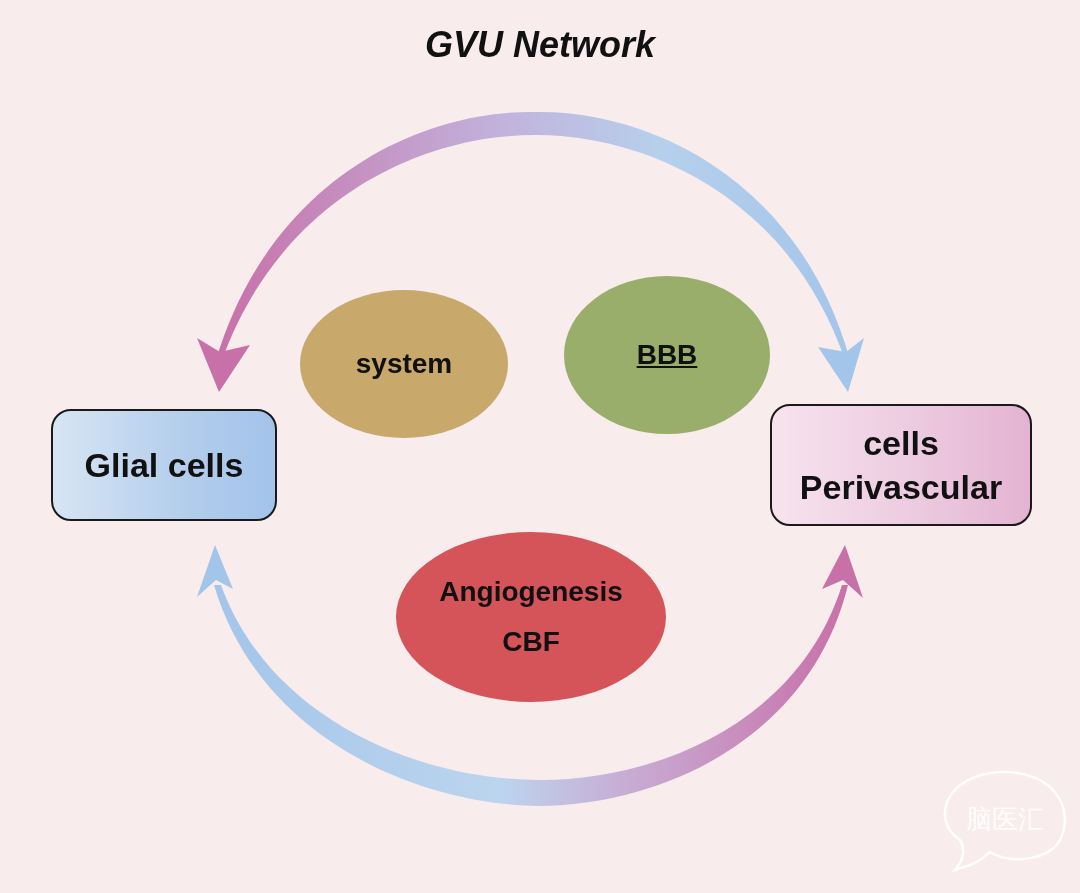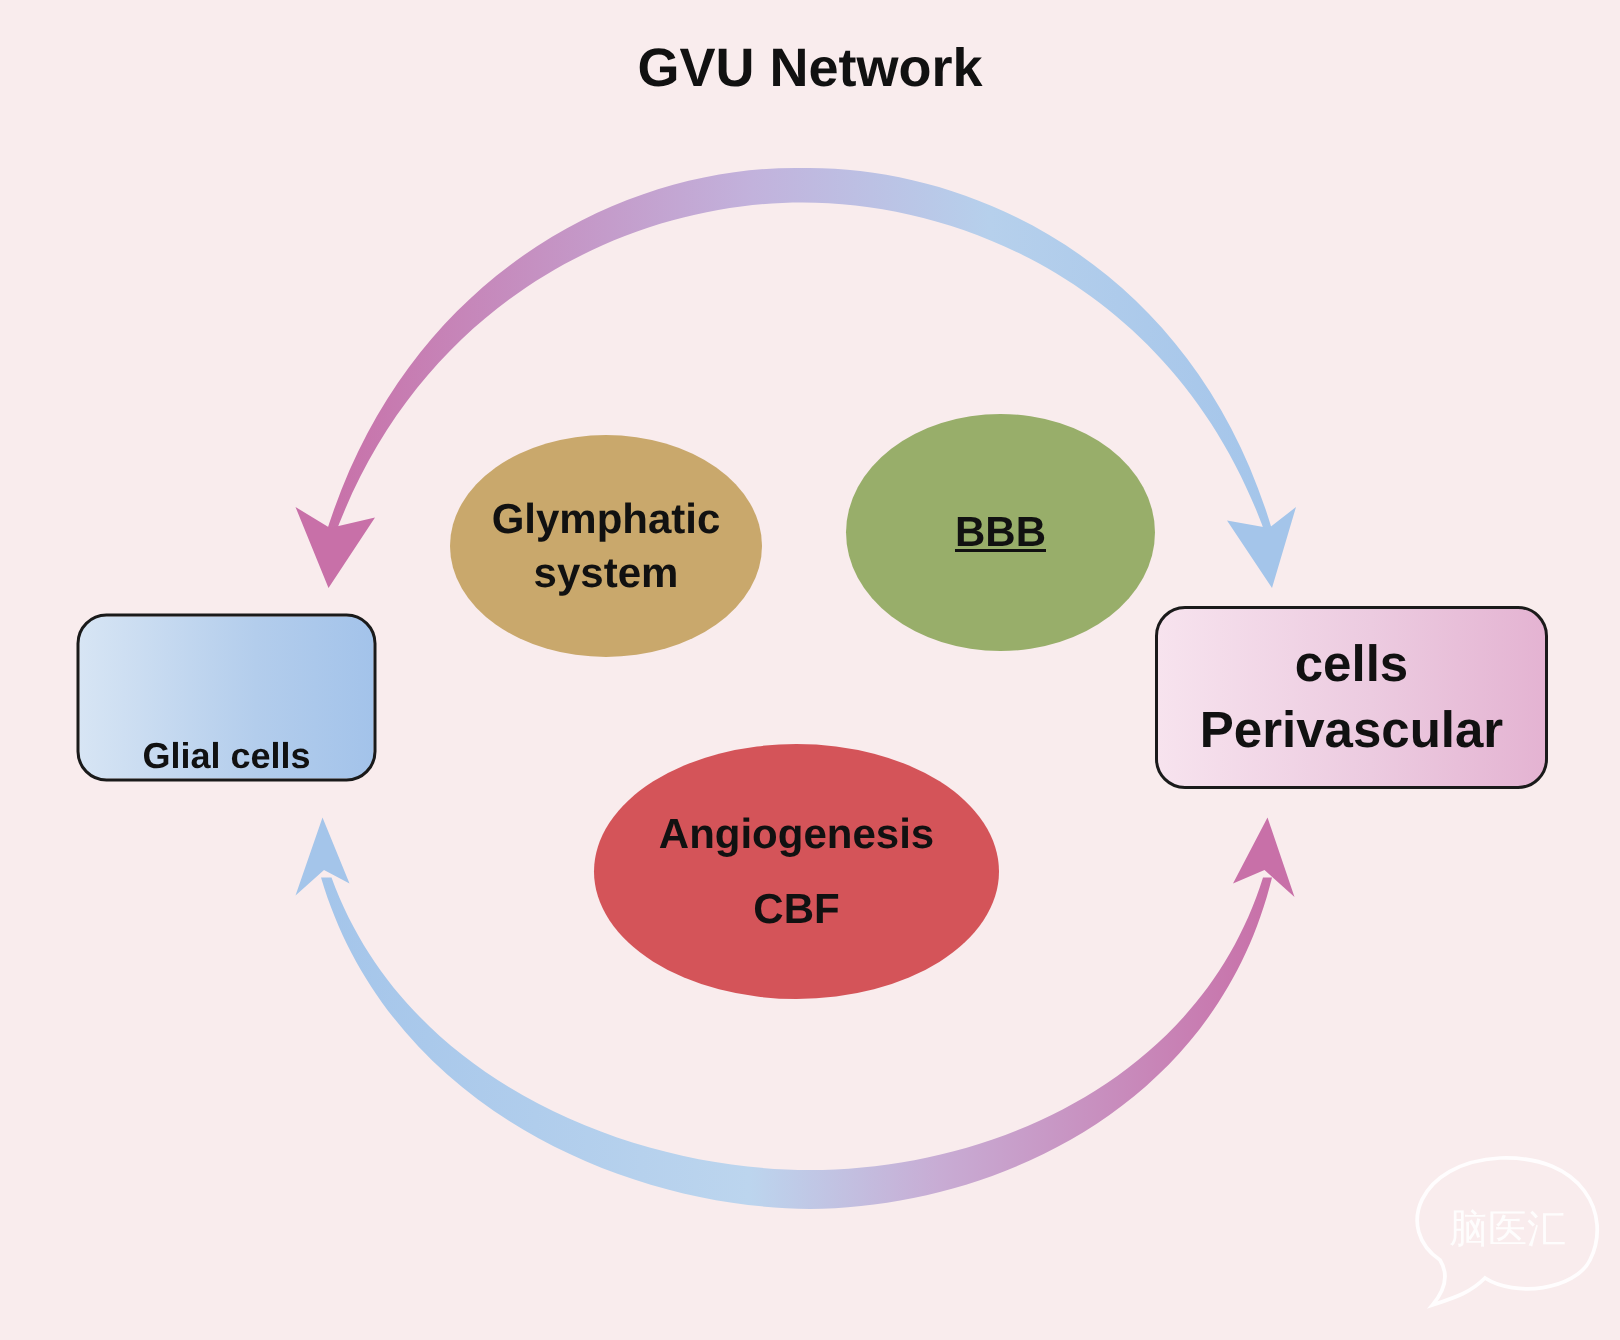--- a/index.html
+++ b/index.html
@@ -3,55 +3,54 @@
   <meta charset="utf-8">
   <style>
     html, body { margin: 0; padding: 0; }
     body {
       width: 1080px; height: 893px; position: relative; overflow: hidden;
       background: #f9eced;
       font-family: "Liberation Sans", "DejaVu Sans", sans-serif;
     }
     .title {
       position: absolute; left: 0; width: 1080px; top: 24px;
-      text-align: center; font-weight: bold; font-size: 36px; color: #111;
+      text-align: center; font-weight: bold; font-size: 36px; color: #111; font-style: italic;
     }
     svg.arrows { position: absolute; left: 0; top: 0; }
     .box {
       position: absolute; box-sizing: border-box;
       border: 2px solid #1a1a1a; border-radius: 20px;
       display: flex; align-items: center; justify-content: center;
       text-align: center; font-weight: bold; color: #111;
     }
     .box-glial {
-      left: 51px; top: 409px; width: 200px; height: 112px;
+      left: 51px; top: 409px; width: 226px; height: 112px;
       background: linear-gradient(90deg, #d7e5f4 0%, #b3cdec 60%, #a3c3ea 100%);
-      font-size: 24px;
-      align-items: flex-end;
+      font-size: 34px;
     }
     .box-peri {
       left: 770px; top: 404px; width: 262px; height: 122px;
       background: linear-gradient(90deg, #f7e3ee 0%, #eccbe0 55%, #e4b3d2 100%);
       font-size: 34px; line-height: 44px;
     }
     .ellipse {
       position: absolute; border-radius: 50%;
       display: flex; align-items: center; justify-content: center;
       text-align: center; font-weight: bold; color: #111;
     }
     .ell-glym {
       left: 300px; top: 290px; width: 208px; height: 148px;
       background: #c9a86c; font-size: 28px; line-height: 36px;
     }
     .ell-bbb {
       left: 564px; top: 276px; width: 206px; height: 158px;
       background: #98ae6a; font-size: 28px; text-decoration: underline;
     }
     .ell-angio {
-      left: 396px; top: 496px; width: 270px; height: 170px;
+      left: 396px; top: 532px; width: 270px; height: 170px;
       background: #d45459; font-size: 28px; line-height: 50px;
     }
     .line { display: block; }
     .watermark-text {
       position: absolute; left: 955px; top: 802px; width: 100px;
       text-align: center; font-size: 26px; color: #ffffff; opacity: 0.9;
       font-family: "DejaVu Sans", sans-serif;
     }
   </style>
 </head>
@@ -106,21 +105,20 @@
 
 <div class="box box-peri">
   <div>
     <span class="line">cells</span>
     <span class="line">Perivascular</span>
   </div>
 </div>
 
 <div class="ellipse ell-glym" style="background: rgb(201, 168, 108);">
   <div>
-    <span class="line">Glymphatic</span>
     <span class="line">system</span>
   </div>
 </div>
 
 <div class="ellipse ell-bbb" style="background: rgb(152, 174, 106);">
   <span>BBB</span>
 </div>
 
 <div class="ellipse ell-angio" style="background: rgb(212, 84, 89);">
   <div>

